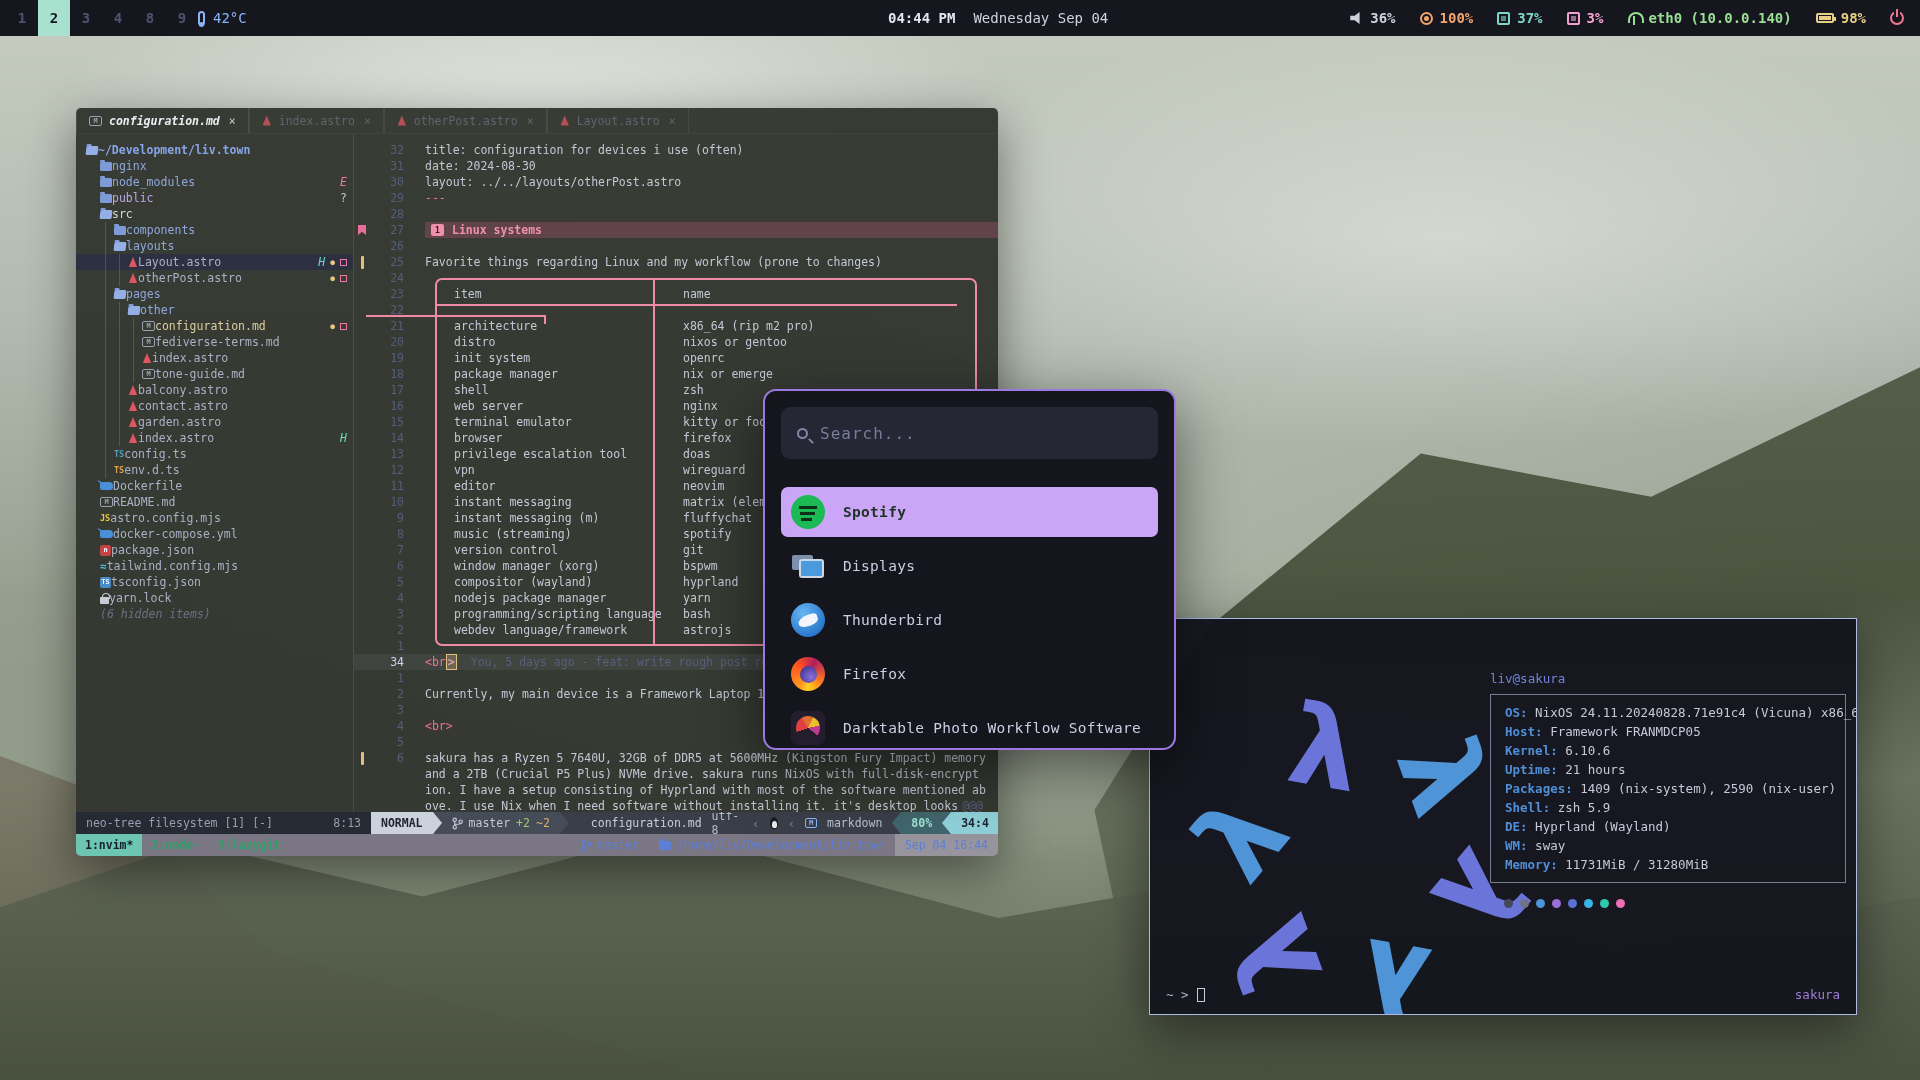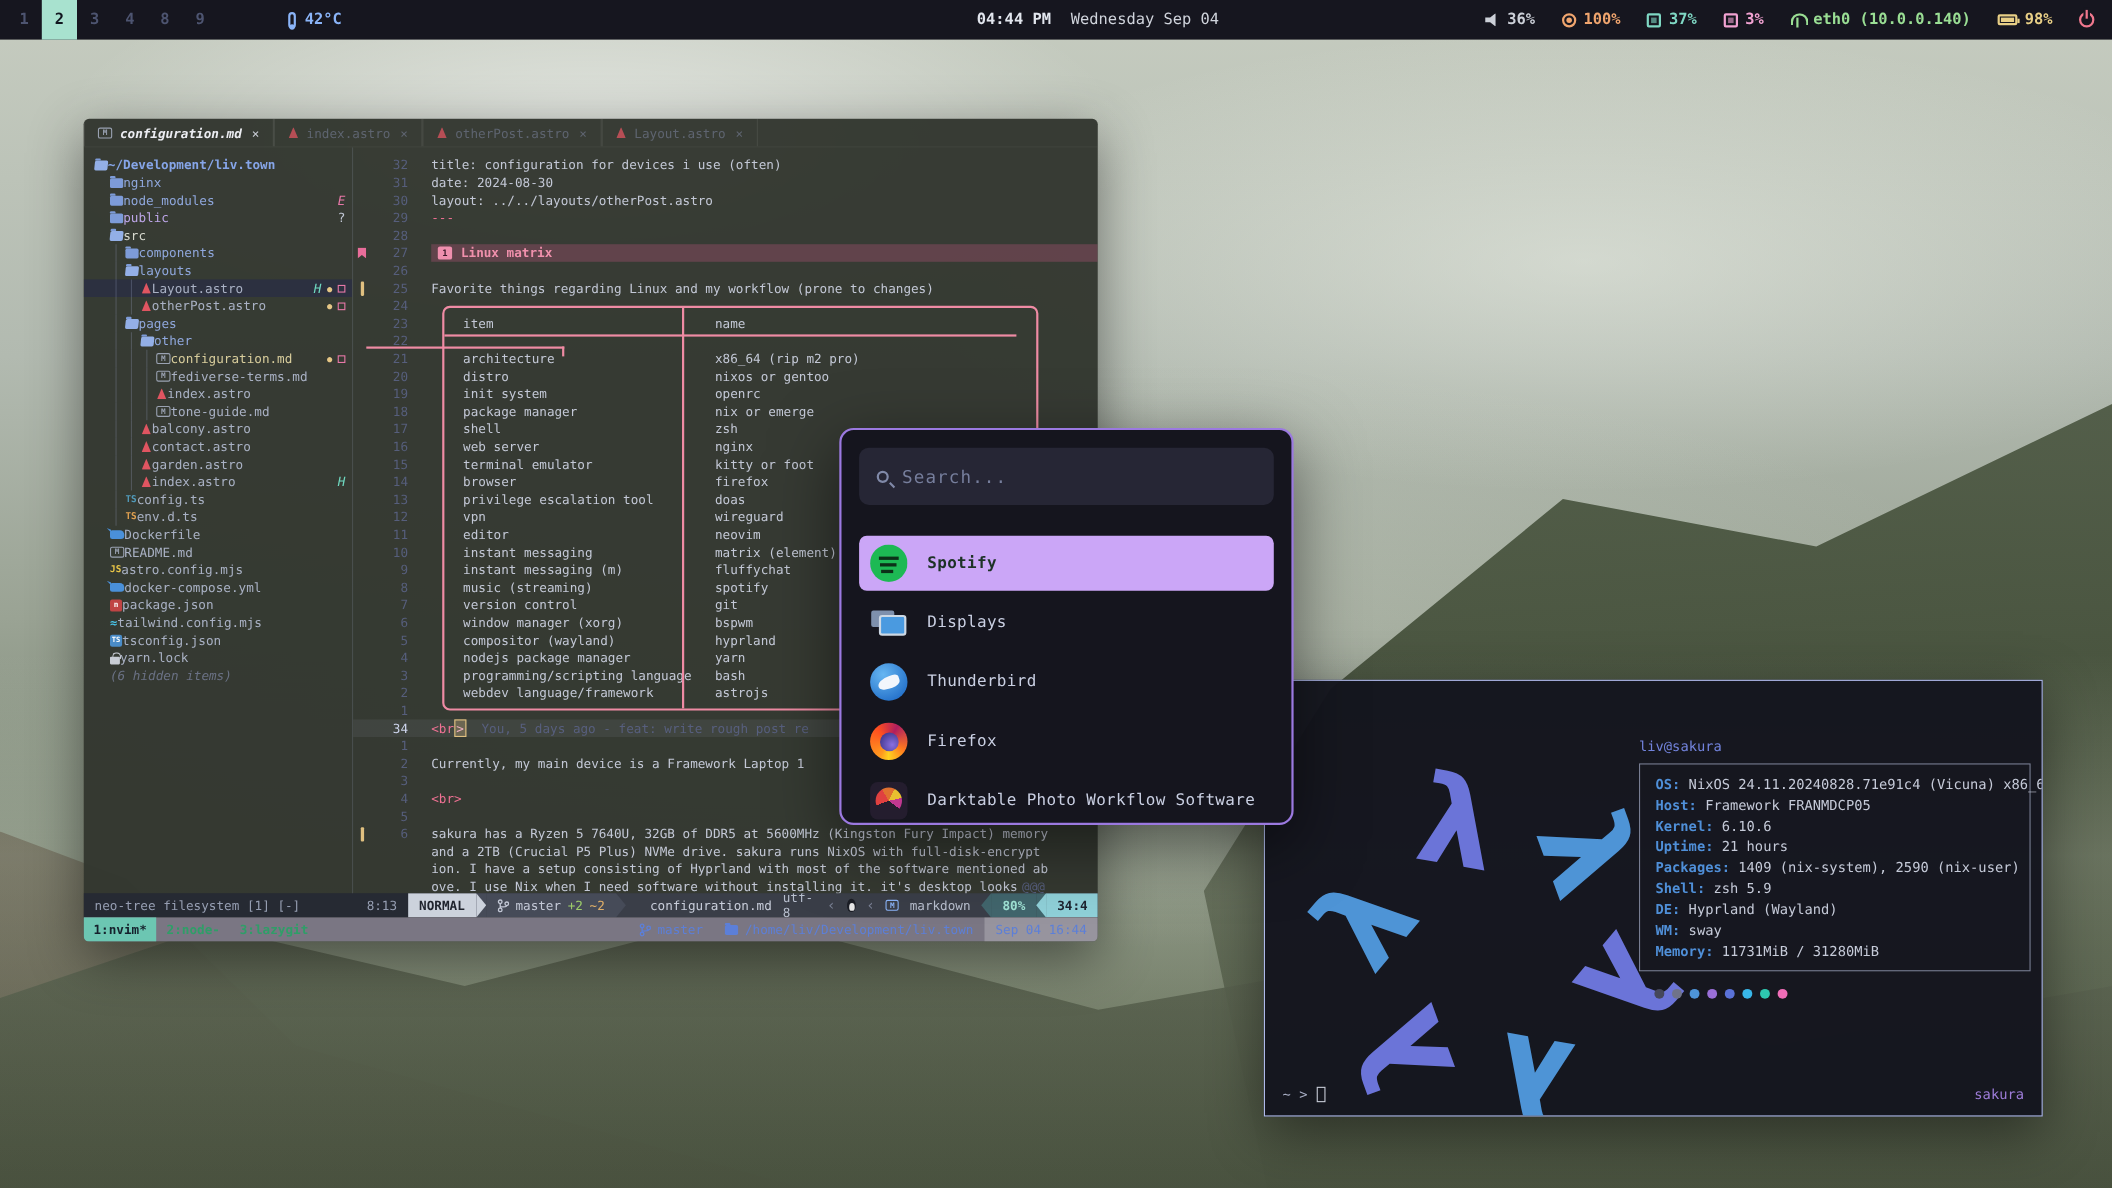--- a/index.html
+++ b/index.html
@@ -21,21 +21,21 @@
   .wp-ridge3 { position:absolute; inset:0; background:linear-gradient(180deg,#6b5f4a,#4a4434); opacity:.75;
     clip-path:polygon(0 100%, 0 70%, 6% 74%, 14% 88%, 26% 94%, 38% 100%); }
   .wp-fog { position:absolute; inset:0; background:linear-gradient(180deg, transparent 55%, rgba(205,210,195,.28) 72%, rgba(160,168,150,.18) 100%); }
 
   
   .topbar { position:absolute; left:0; top:0; width:1920px; height:36px; background:#16161f; z-index:40;
     display:flex; align-items:center; color:#c8ccd4; font-size:14px; }
   .ws-wrap { display:flex; height:100%; margin-left:6px; }
   .ws { width:32px; height:100%; display:flex; align-items:center; justify-content:center; color:#4d5470; font-weight:bold; }
   .ws.active { background:#a8e2cf; color:#11161f; }
-  .temp-wrap { display:flex; align-items:center; gap:8px; margin-left:64px; color:#8ab4f8; font-weight:bold;justify-content:center; }
+  .temp-wrap { display:flex; align-items:center; gap:8px; color:#8ab4f8; font-weight:normal;justify-content:center; }
   .icon-thermo { width:7px; height:15px; border:2px solid #8ab4f8; border-radius:4px; position:relative; }
   .icon-thermo::after { content:""; position:absolute; left:-1px; bottom:-3px; width:5px; height:5px; background:#8ab4f8; border-radius:50%; }
   .clock { position:absolute; left:calc(50% - 72px); top:0; height:36px; display:flex; align-items:center; gap:18px; }
   .clock .time { font-weight:bold; color:#e2e6ee; }
   .clock .date { color:#d0d4dc; }
   .modules { margin-left:auto; display:flex; align-items:center; gap:24px; padding-right:16px; }
   .mod { display:flex; align-items:center; gap:7px; font-weight:bold; }
   .mod.vol { color:#ccd0d8; } .mod.bri { color:#f0a56e; } .mod.cpu { color:#7fd8c4; }
   .mod.gpu { color:#f2a2d2; } .mod.net { color:#9ade94; } .mod.bat { color:#e8cf86; } .mod.pow { color:#f0788e; }
   .icon-speaker { width:13px; height:12px; background:#ccd0d8;
@@ -60,21 +60,21 @@
   .tabbar { height:26px; display:flex; align-items:stretch; font-size:11.5px; flex:none; border-bottom:1px solid rgba(255,255,255,.04); }
   .tab { display:flex; align-items:center; gap:7px; padding:0 12px; border-right:1px solid rgba(255,255,255,.10); border-left:1px solid rgba(255,255,255,.10); }
   .tab .tlabel { color:#6b7284; }
   .tab.active .tlabel { color:#ecedf2; font-weight:bold; font-style:italic; }
   .tab .tclose { color:#6b7284; margin-left:2px; }
   .tab.active .tclose { color:#c8ccd4; }
   .tab.dim { opacity:.75; }
   .win-body { flex:1; display:flex; min-height:0; }
 
   
-  .neotree { width:245px; flex:none; padding-top:8px; font-size:11.5px; position:relative; border-right:1px solid rgba(160,170,200,.18); overflow:hidden; }
+  .neotree { width:278px; flex:none; padding-top:8px; font-size:11.5px; position:relative; border-right:1px solid rgba(160,170,200,.18); overflow:hidden; }
   .t-row { height:16px; display:flex; align-items:center; padding:0 6px 0 10px; white-space:nowrap; }
   .t-row.selected { background:#2c3040; }
   .t-ind { width:14px; height:100%; flex:none; }
   .t-ind.guide { border-left:1px solid rgba(150,160,195,.28); margin-left:5px; width:9px; }
   .t-label { color:#a9b1c4; }
   .t-label.folder { color:#8fa7dc; }
   .t-label.root { color:#86a5e8; font-weight:bold; }
   .t-label.white { color:#d6d8ce; }
   .t-label.purple { color:#bda6e8; }
   .t-label.modified { color:#d8cd9c; }
@@ -555,21 +555,21 @@
             <span class="cl-num">28</span>
             <span class="cl-text"></span>
           </div>
           <div class="cl-row  heading">
             <span class="cl-sign">
               <span class="sign-bookmark"></span>
             </span>
             <span class="cl-num">27</span>
             <span class="cl-text">
               <span class="h1-badge">1</span>
-              <span class="heading-text">Linux matrix</span>
+              <span class="heading-text">Linux systems</span>
             </span>
           </div>
           <div class="cl-row ">
             <span class="cl-sign"></span>
             <span class="cl-num">26</span>
             <span class="cl-text"></span>
           </div>
           <div class="cl-row ">
             <span class="cl-sign">
               <span class="sign-bar"></span>

